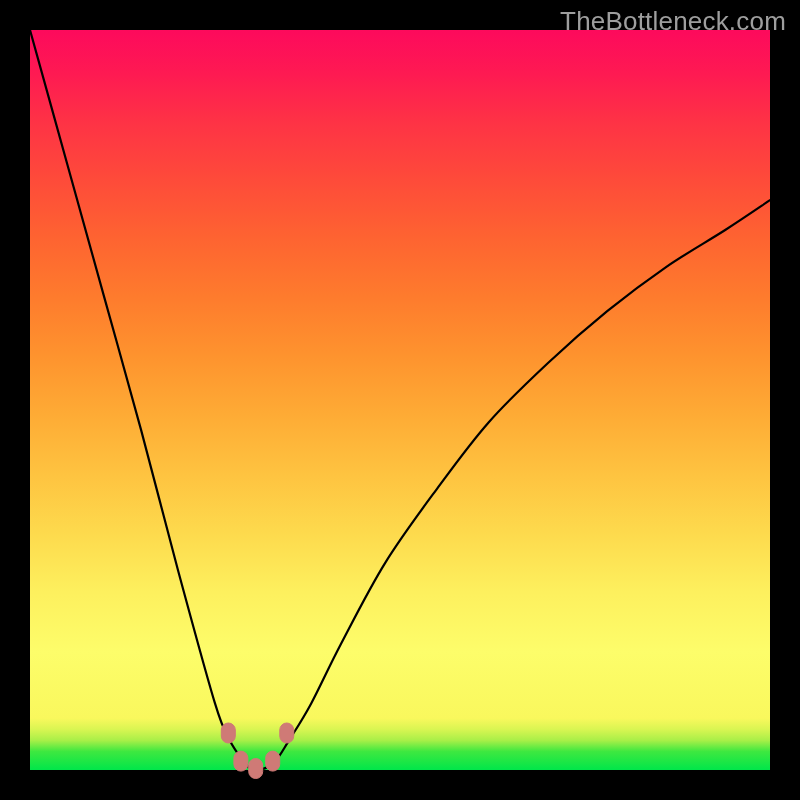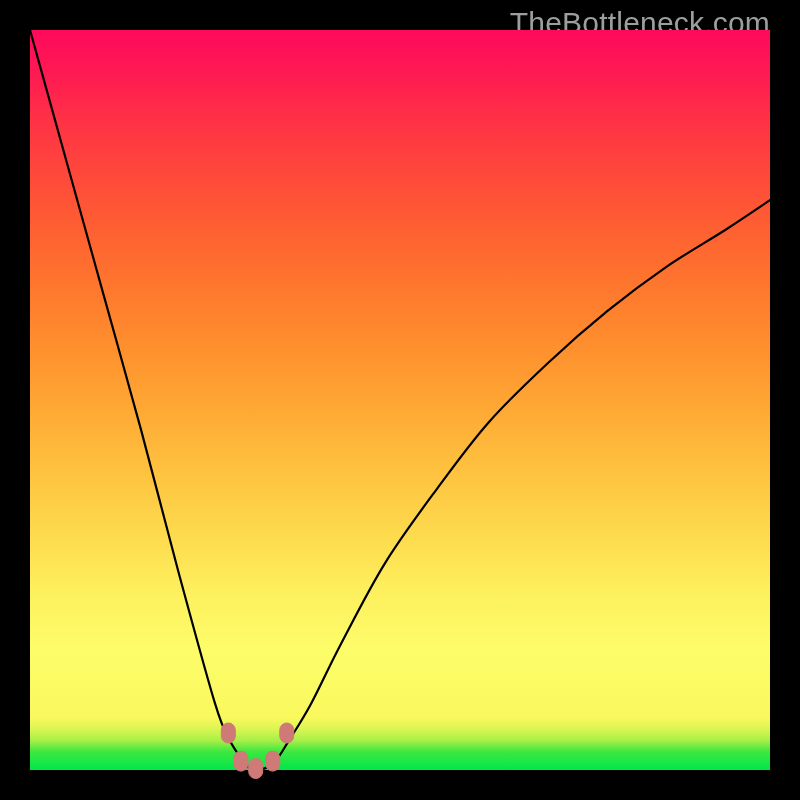--- a/index.html
+++ b/index.html
@@ -38,23 +38,23 @@
       #fe7b2d 64%,
       #fe6331 72%,
       #fe4a3a 80%,
       #fe3146 88%,
       #fe1a52 94%,
       #fd0a5c 100%);
   }
   .watermark {
     position: absolute;
     top: 6px;
-    right: 30px;
+    right: 14px;
     color: #9e9e9e;
-    font-size: 30px;
+    font-size: 26px;
     font-weight: 500;
     letter-spacing: 0.2px;
     user-select: none;
   }
   svg.curve {
     position: absolute;
     left: 0;
     top: 0;
     width: 740px;
     height: 740px;

